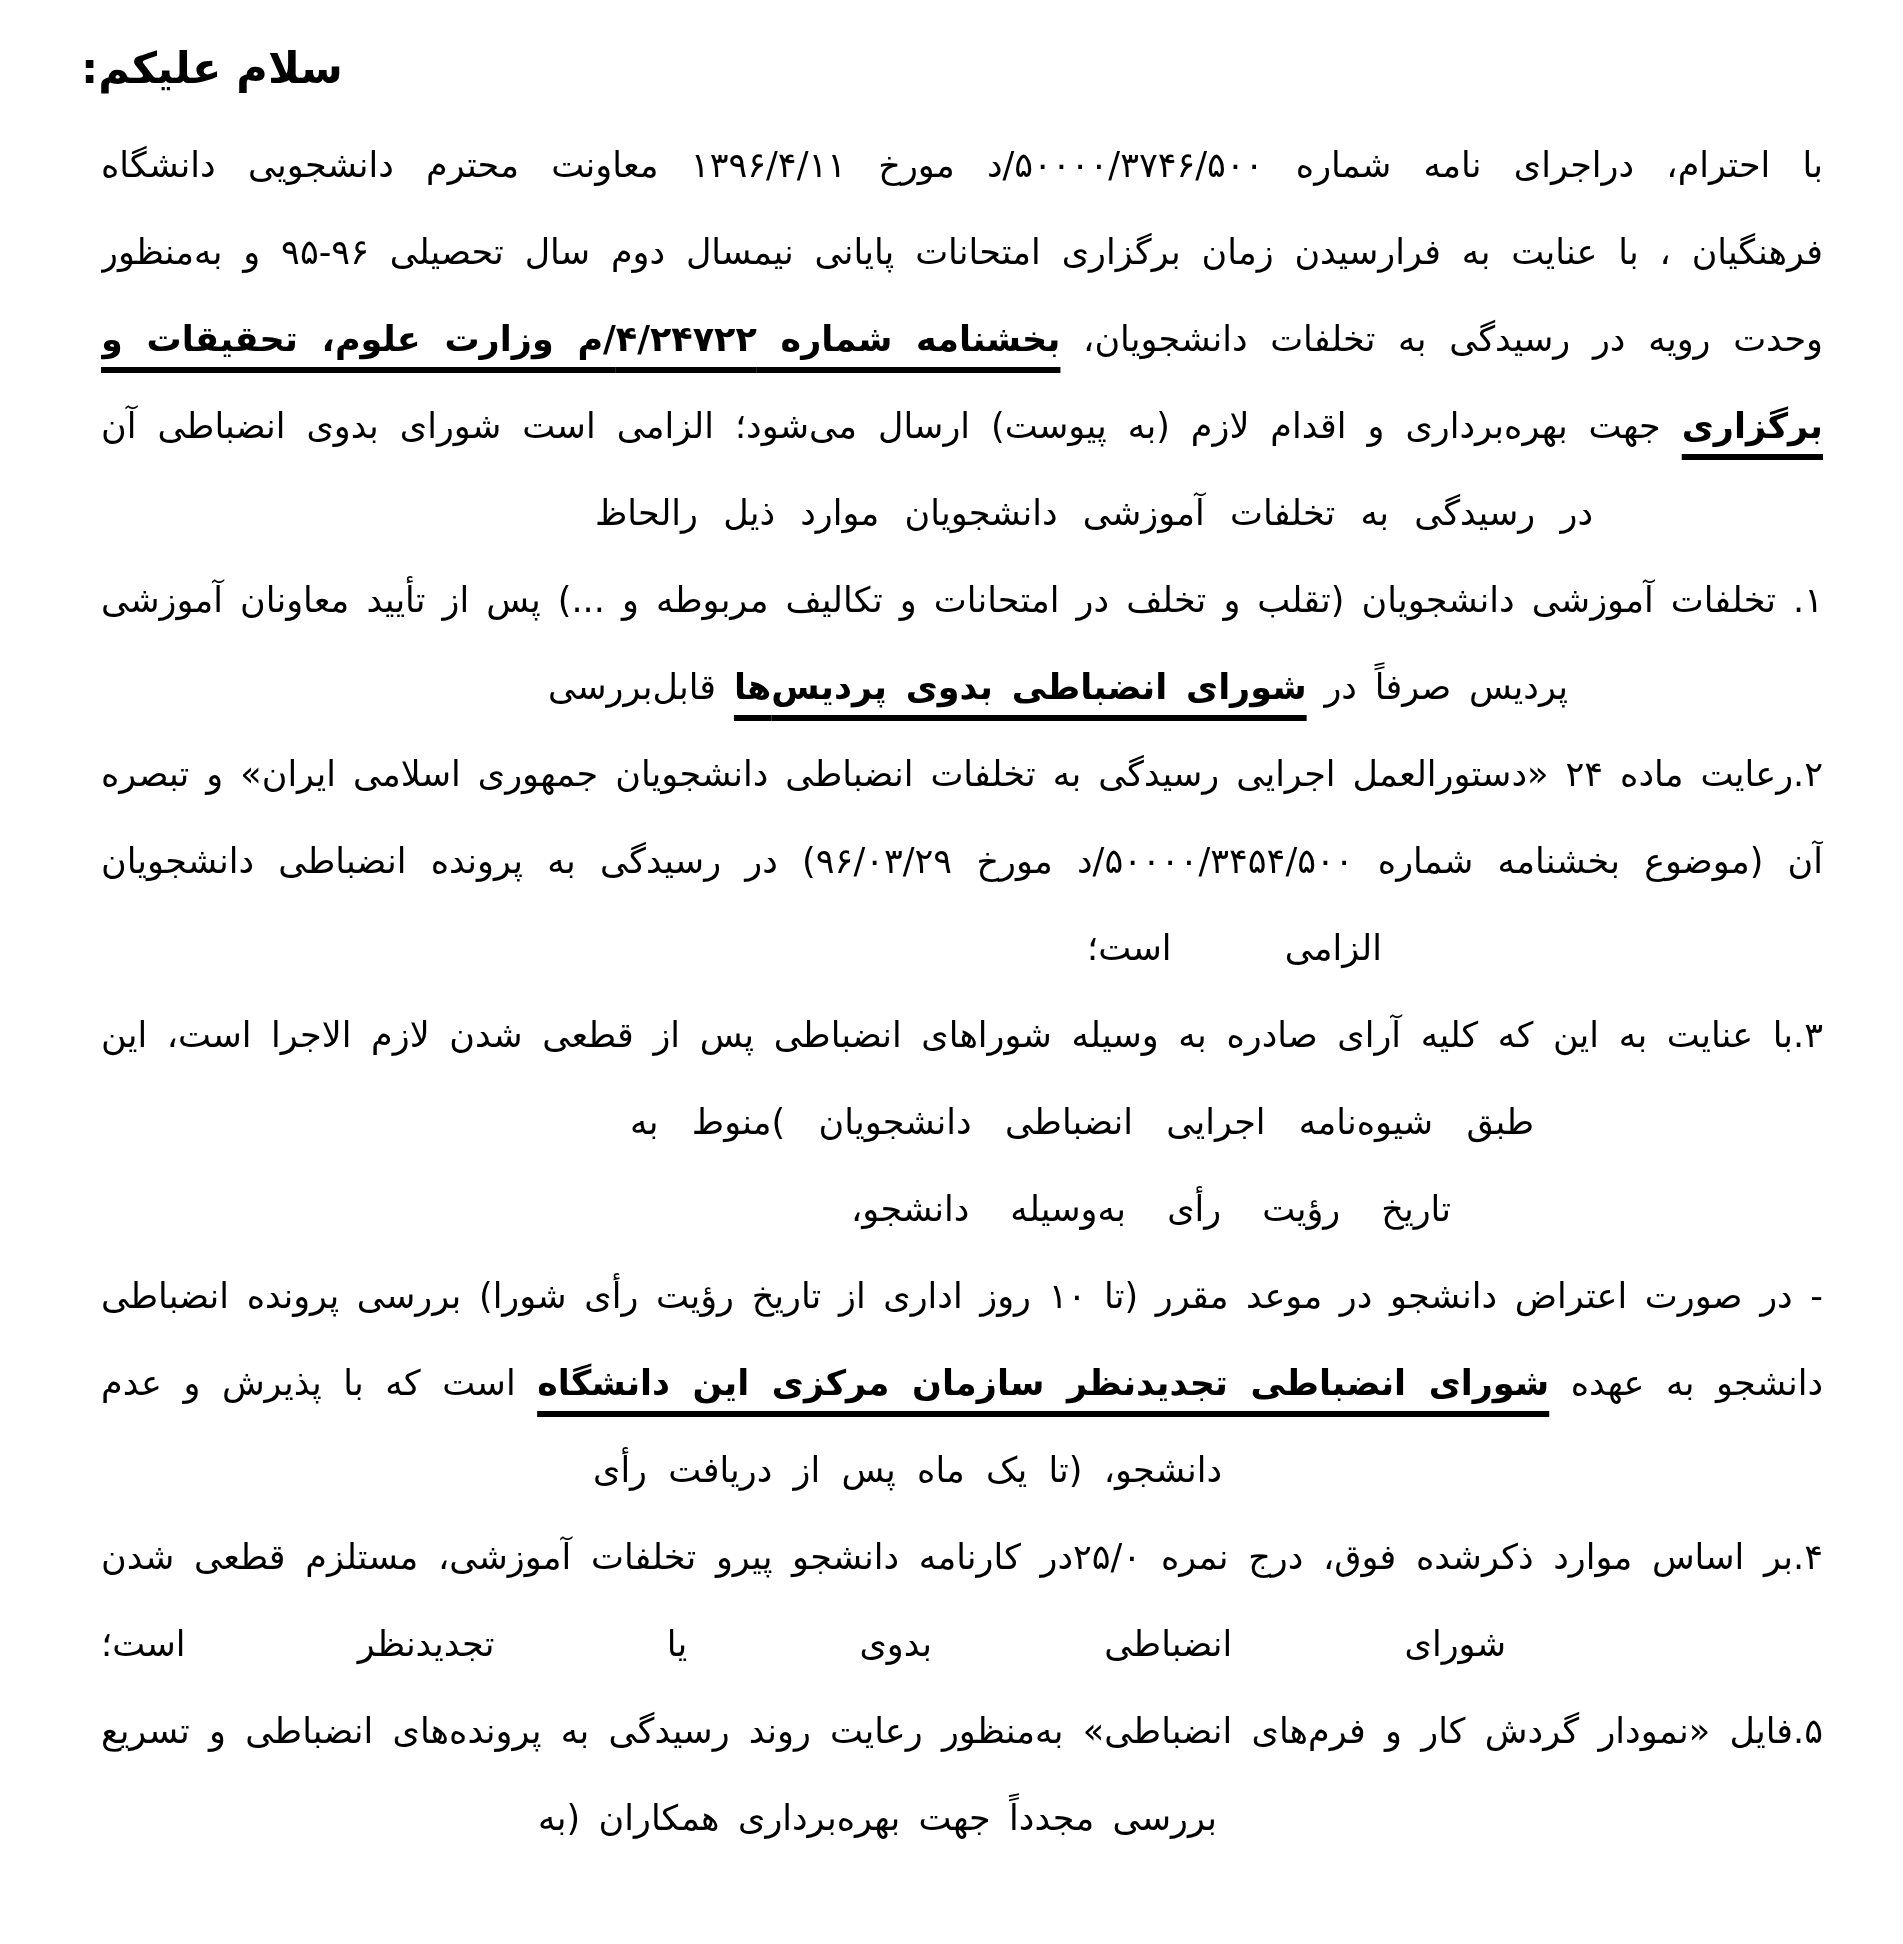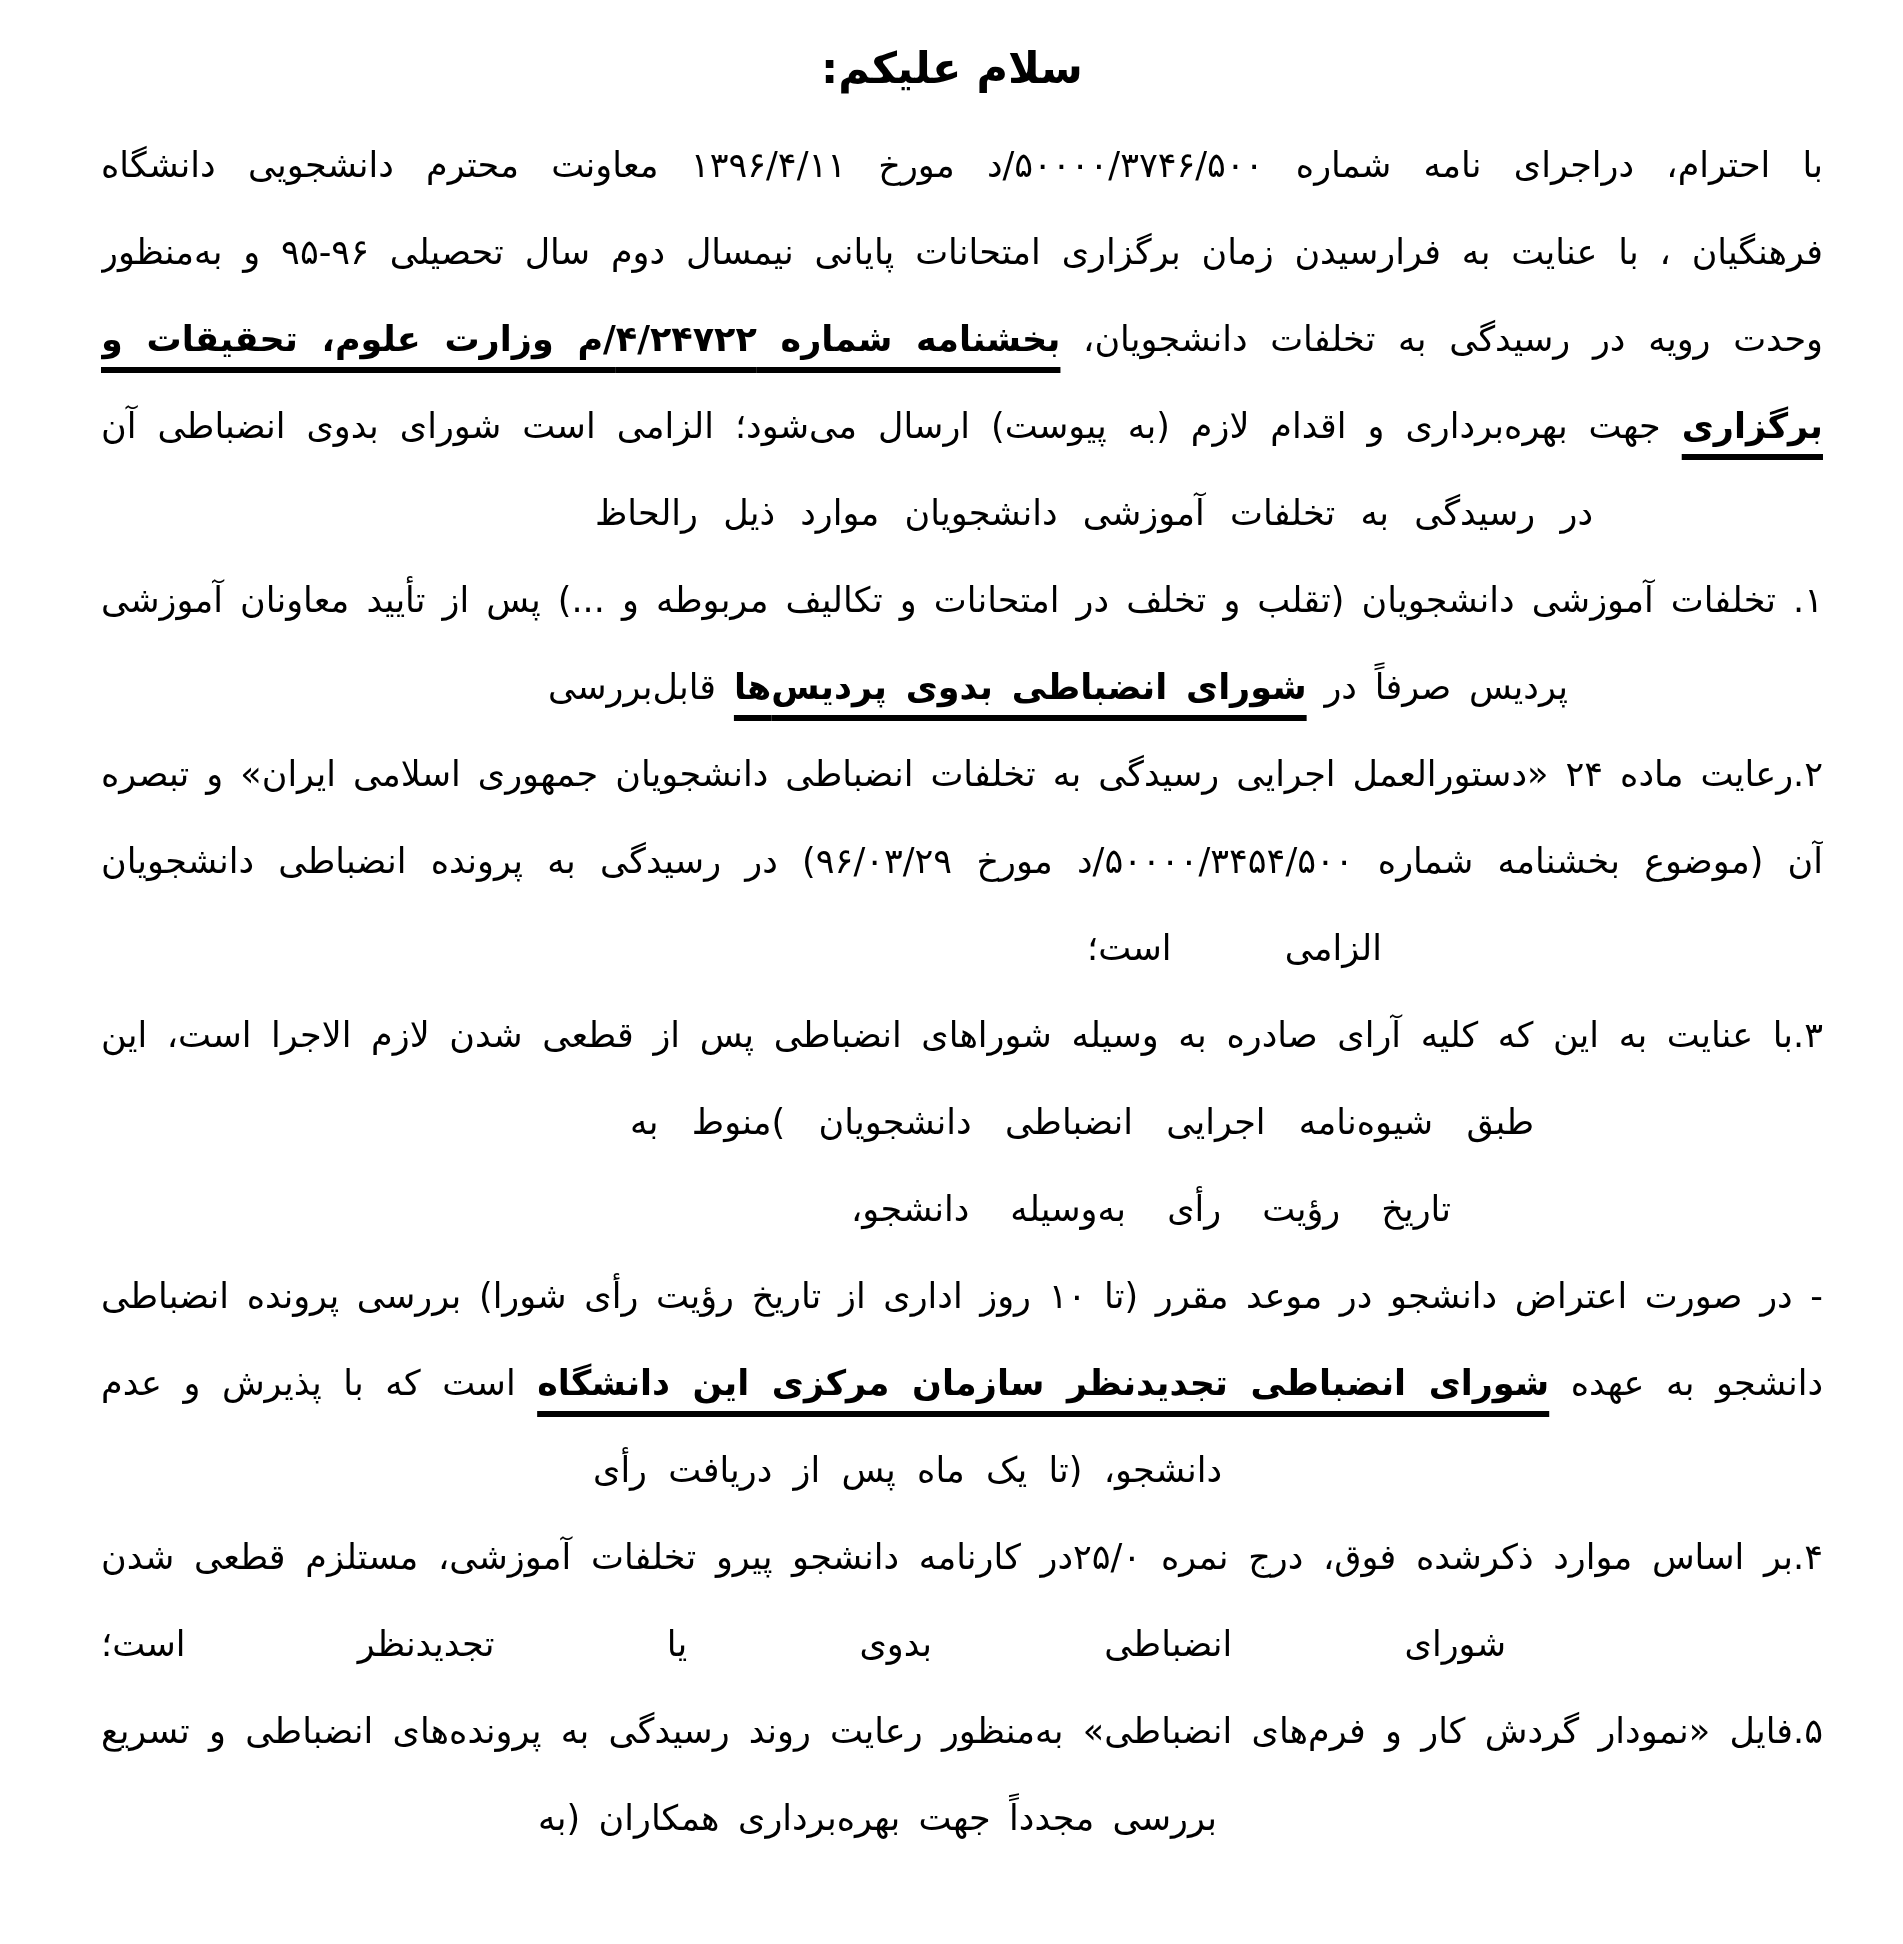--- a/index.html
+++ b/index.html
@@ -10,21 +10,21 @@
   }
   .page{
     direction:rtl;
     padding:20px 81px 0 81px;
     box-sizing:border-box;
     width:1904px;
   }
   .doc-title{
     font-size:43px;
     font-weight:bold;
-    text-align:center;
+    text-align:left;
     height:96px;
     line-height:96px;
     letter-spacing:0;
   }
   .doc-body{margin-top:5.5px;}
   .line{
     font-size:35px;
     height:87px;
     line-height:87px;
     text-align:justify;

